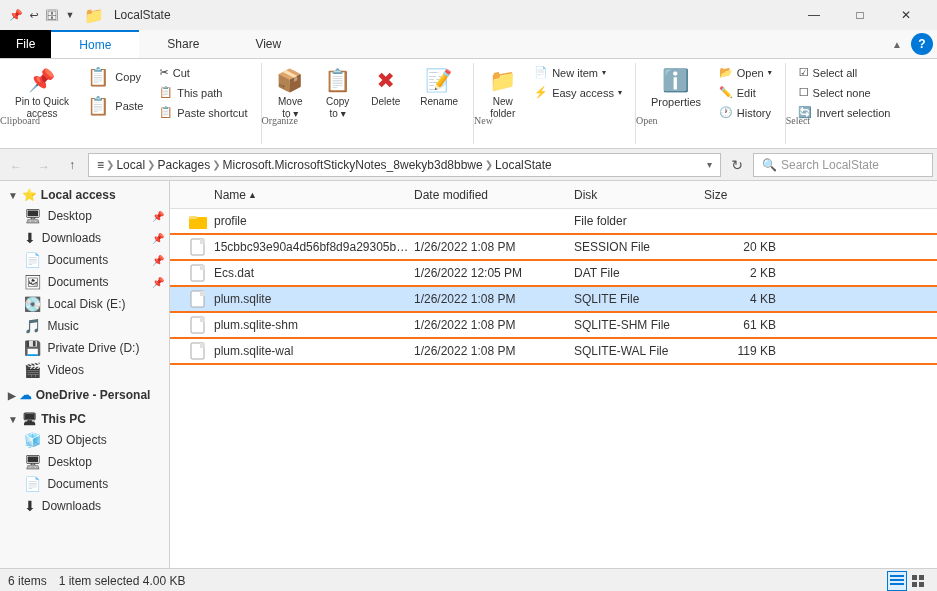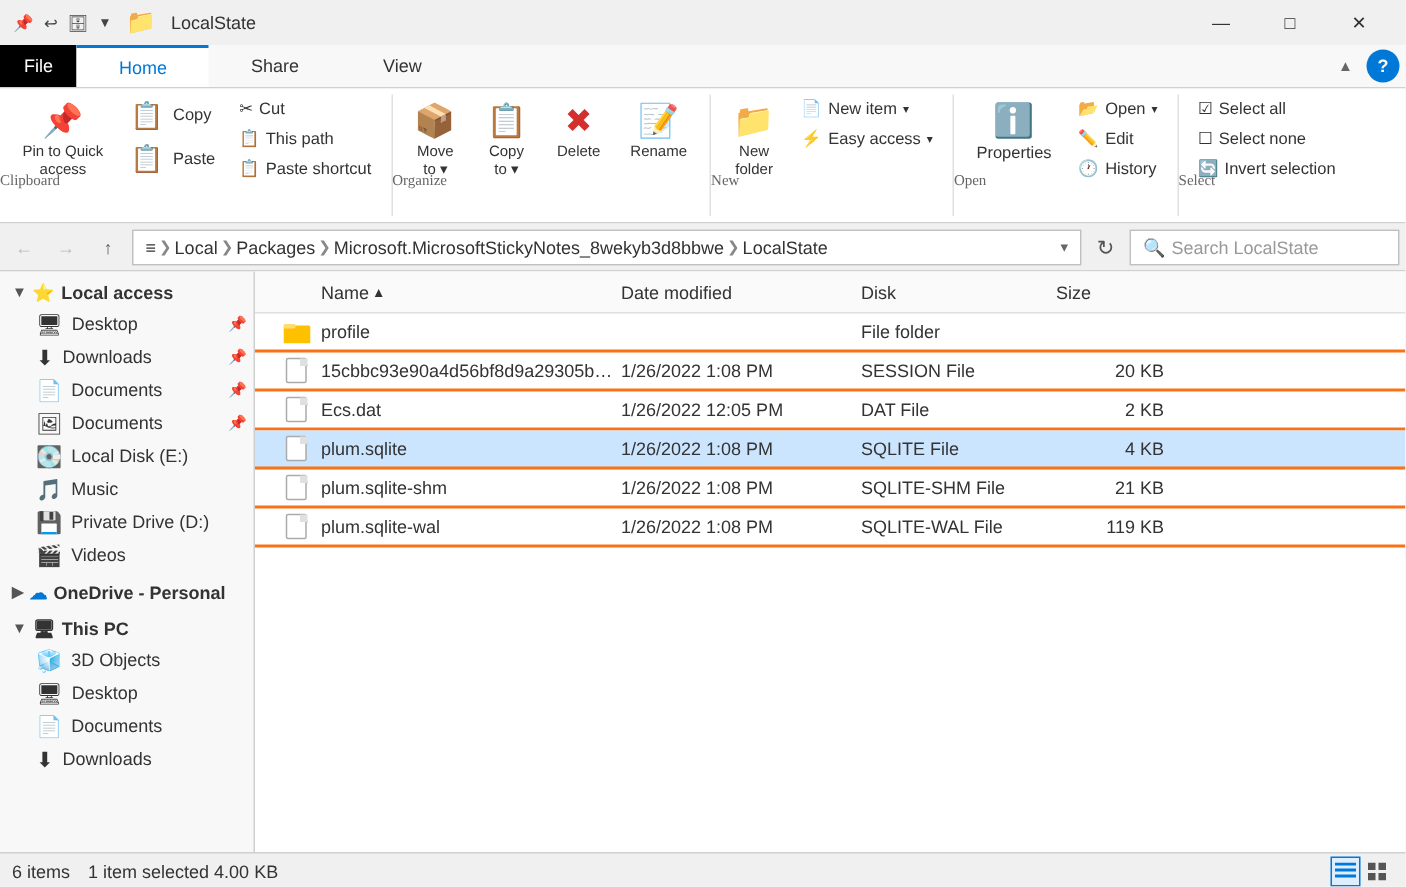--- a/index.html
+++ b/index.html
@@ -634,21 +634,21 @@
       <div class="file-icon">
         <svg width="16" height="18" viewBox="0 0 16 18">
             <rect x="1" y="1" width="13" height="16" rx="1" fill="#fff" stroke="#aaa" stroke-width="1"></rect>
             <path d="M10 1 L15 6" stroke="#aaa" stroke-width="1" fill="none"></path>
             <rect x="10" y="1" width="5" height="5" rx="0" fill="#e0e0e0"></rect>
           </svg>
       </div>
       <div class="file-name">plum.sqlite-shm</div>
       <div class="file-date">1/26/2022 1:08 PM</div>
       <div class="file-type">SQLITE-SHM File</div>
-      <div class="file-size">21 KB</div>
+      <div class="file-size">61 KB</div>
     </div>
 
     <div class="file-row">
       <div class="file-icon">
         <svg width="16" height="18" viewBox="0 0 16 18">
             <rect x="1" y="1" width="13" height="16" rx="1" fill="#fff" stroke="#aaa" stroke-width="1"></rect>
             <path d="M10 1 L15 6" stroke="#aaa" stroke-width="1" fill="none"></path>
             <rect x="10" y="1" width="5" height="5" rx="0" fill="#e0e0e0"></rect>
           </svg>
       </div>

